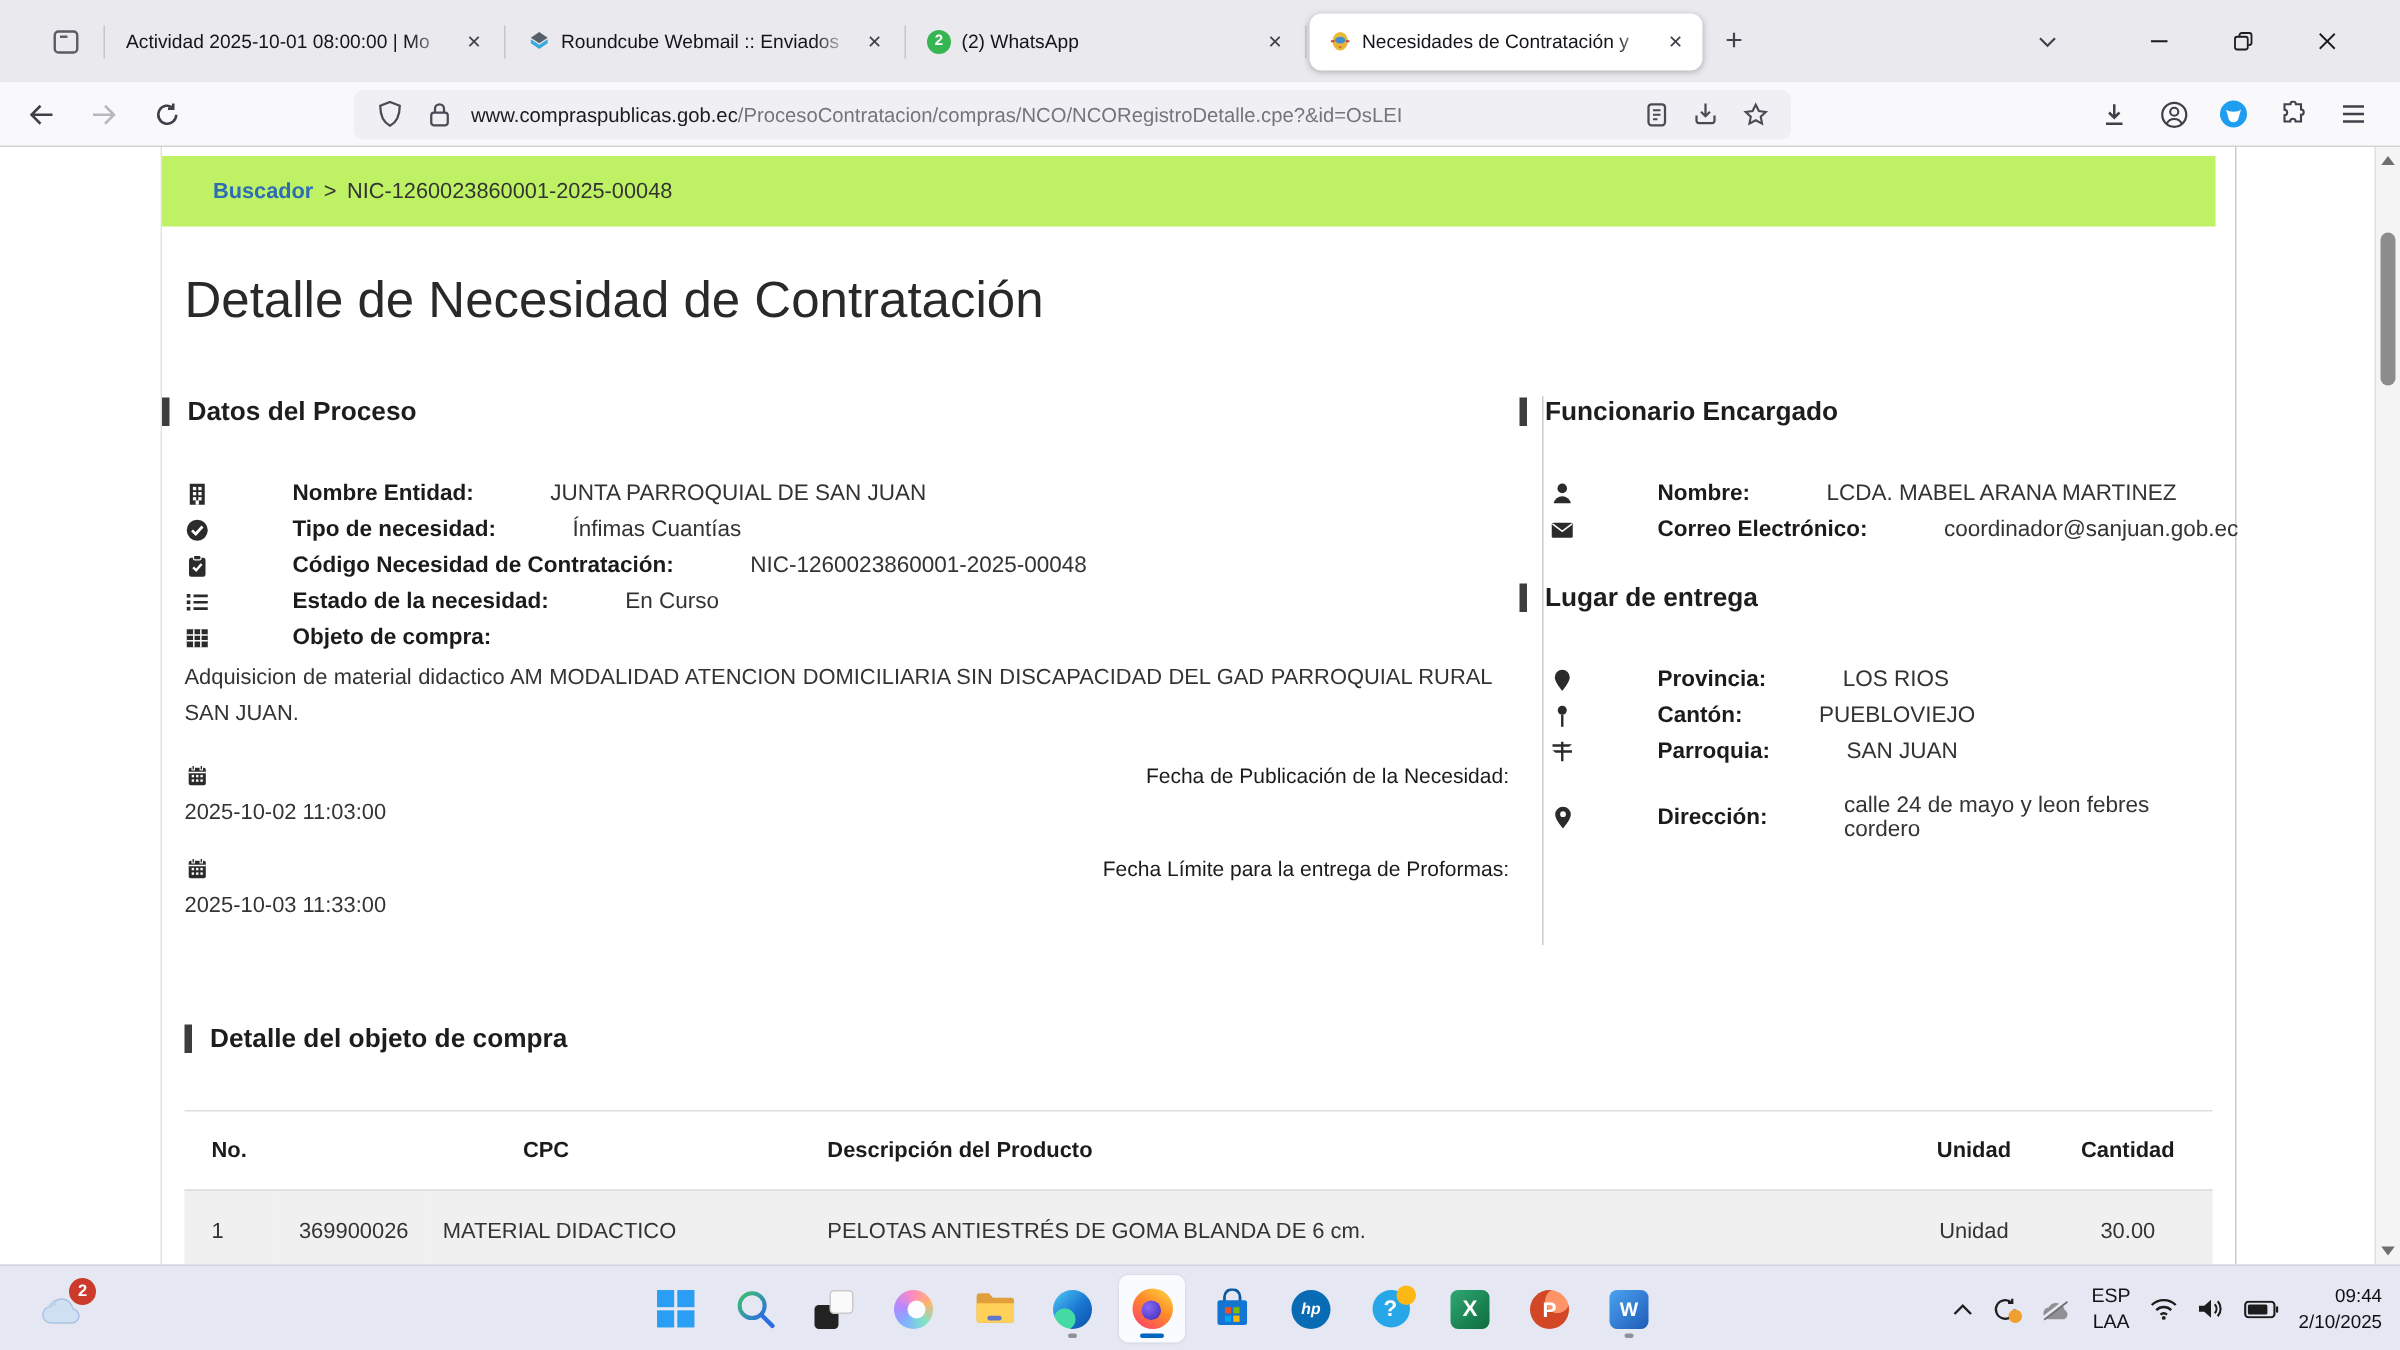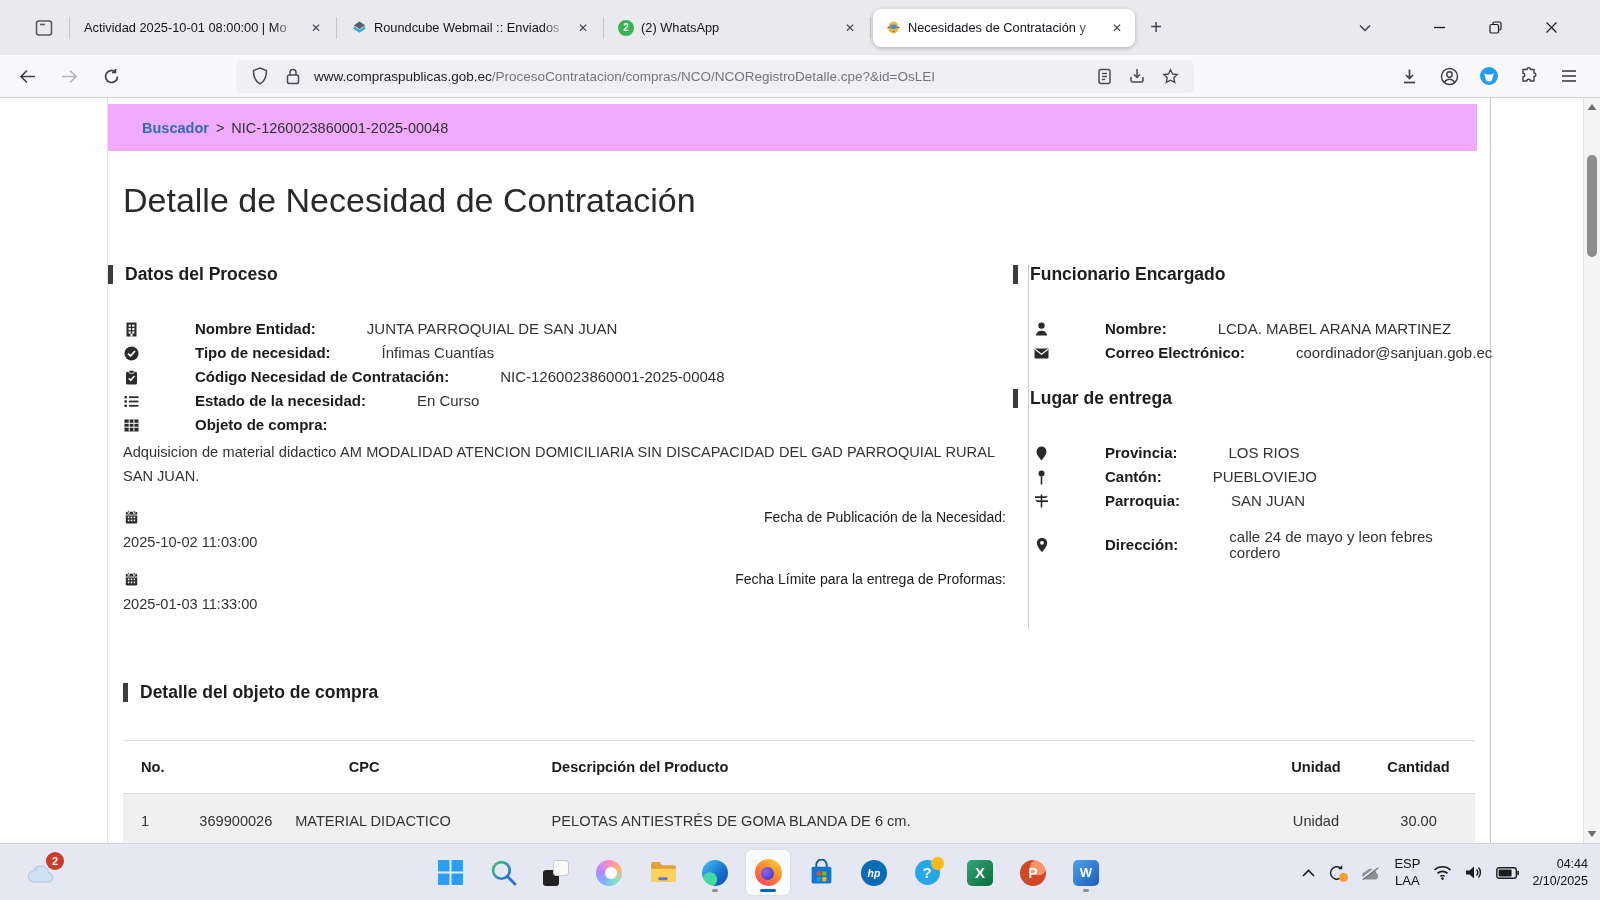--- a/index.html
+++ b/index.html
@@ -32,21 +32,21 @@
   .urlicon { flex:none; display:flex; align-items:center; justify-content:center; width:24px; height:24px; }
   .tb-right { margin-left:auto; display:flex; align-items:center; gap:10px; padding-right:6px; }
   .tb-right .urlicon { width:30px; height:30px; }
 
   
   .page { position:absolute; top:98px; left:0; width:1600px; height:745px; background:#fff; overflow:hidden; }
   .scrollbar { position:absolute; right:0; top:0; width:17px; height:745px; background:#f4f4f4; border-left:1px solid #e2e2e2; }
   .sb-arrow { position:absolute; left:3px; width:10px; height:8px; }
   .sb-thumb { position:absolute; left:3px; top:57px; width:10px; height:102px; background:#8d8d8d; border-radius:6px; }
   .container { position:absolute; left:107px; top:0; width:1384px; height:745px; border-left:1px solid #e3e3e3; border-right:1px solid #cbcbcb; }
-  .crumbbar { margin:6px 13px 0 0; background:#f0abfc; height:47px; display:flex; align-items:center; padding:0 34px; font-size:14.5px; gap:7px; }
+  .crumbbar { margin:6px 13px 0 0; background:#bef264; height:47px; display:flex; align-items:center; padding:0 34px; font-size:14.5px; gap:7px; }
   .crumb-link { color:#2e6cb5; font-weight:bold; text-decoration:none; }
   .crumb-sep, .crumb-cur { color:#333; }
   .pagetitle { margin:30px 0 0 15px; font-size:34px; font-weight:400; color:#292929; }
 
   .columns { display:flex; margin-top:44px; padding:0 15px; }
   .col-left { flex:1; padding-right:22px; }
   .col-right { width:447px; border-left:1px solid #ccc; padding-left:4px; flex:none; }
 
   .section-head { display:flex; align-items:center; gap:12px; margin-bottom:36px; }
   .section-bar { width:5px; height:19px; background:#3d3d3d; flex:none; }
@@ -392,21 +392,21 @@
                   <rect x="5.7" y="6.6" width="1.6" height="1.6"></rect>
                   <rect x="8.6" y="6.6" width="1.6" height="1.6"></rect>
                   <rect x="2.8" y="9.6" width="1.6" height="1.6"></rect>
                   <rect x="5.7" y="9.6" width="1.6" height="1.6"></rect>
                   <rect x="8.6" y="9.6" width="1.6" height="1.6"></rect>
                 </g>
               </svg>
             </span>
           <span>Fecha Límite para la entrega de Proformas:</span>
         </div>
-        <div class="date-value">2025-01-03 11:33:00</div>
+        <div class="date-value">2025-10-03 11:33:00</div>
       </div>
 
       <div class="col-right">
         <div class="section-head">
           <span class="section-bar"></span>
           <span class="section-title">Funcionario Encargado</span>
         </div>
 
         <div class="info-item">
           <span class="ic">
@@ -638,15 +638,15 @@
           <path d="M11.5 4.5 A4.5 4.5 0 0 1 11.5 10.5 M13.5 2.5 A7.5 7.5 0 0 1 13.5 12.5" fill="none" stroke="#1c1c1c" stroke-width="1.4"></path>
         </svg>
     </span>
     <span class="trayic">
       <svg width="23" height="12" viewBox="0 0 23 12">
           <rect x="0.8" y="0.8" width="19.5" height="10.4" rx="2.2" fill="none" stroke="#1c1c1c" stroke-width="1.4"></rect>
           <rect x="2.6" y="2.6" width="13" height="6.8" rx="1" fill="#1c1c1c"></rect>
           <rect x="21.3" y="3.8" width="1.6" height="4.4" rx="0.8" fill="#1c1c1c"></rect>
         </svg>
     </span>
-    <span class="clock"><span>04:44</span><br><span>2/10/2025</span></span>
+    <span class="clock"><span>09:44</span><br><span>2/10/2025</span></span>
   </div>
 </div>
 
 </body></html>

